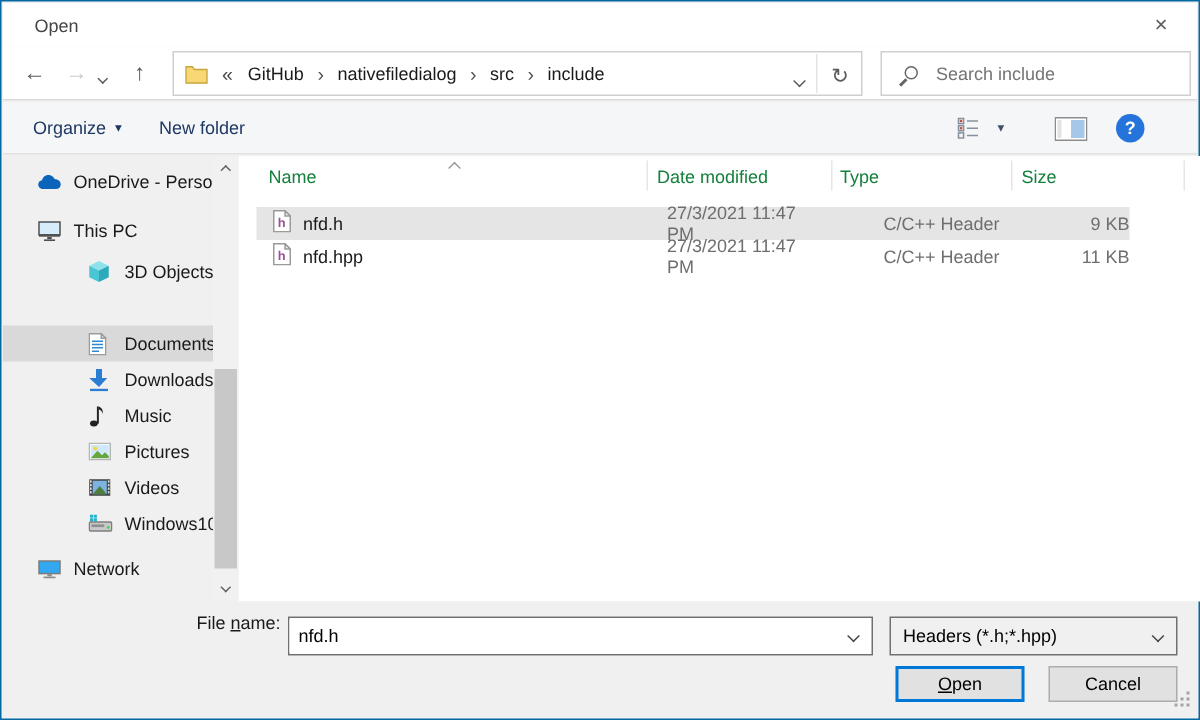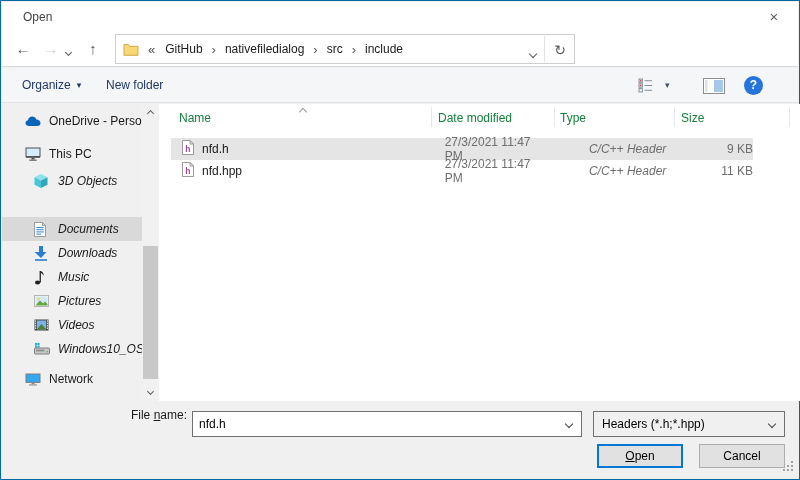--- a/index.html
+++ b/index.html
@@ -45,21 +45,21 @@
   .tb-views-arrow { position:absolute; left:663px; top:0; height:34px; display:flex; align-items:center; font-size:9px; color:#44506a; cursor:pointer; }
   .tb-pane { left:701px; top:10px; position:absolute; cursor:pointer; }
   .help-btn { position:absolute; left:742px; top:8px; width:19px; height:19px; border-radius:50%; background:#2574db; color:#fff; font-weight:bold; font-size:12px; text-align:center; line-height:19px; cursor:pointer; }
 
   
   .main-white { position:absolute; left:158px; top:103px; width:641px; height:297px; background:#fff; }
   .sidebar { position:absolute; left:1px; top:103px; width:157px; height:297px; background:#f0f0f0; }
   .side-item { position:absolute; left:0; width:140px; height:24px; display:flex; align-items:center; overflow:hidden; white-space:nowrap; cursor:pointer; }
   .side-item.sel { background:#d9d9d9; }
   .lvl0 { padding-left:23px; }
-  .lvl1 { padding-left:32px;font-style:italic; }
+  .lvl1 { padding-left:57px; }
   .s-icon { width:17px; min-width:17px; display:flex; align-items:center; margin-right:7px; }
   
   .sb-scroll { position:absolute; left:140px; top:0; width:17px; height:297px; background:#f1f1f1; }
   .sb-btn { position:absolute; left:0; width:17px; height:16px; display:flex; align-items:center; justify-content:center; cursor:pointer; }
   .sb-chev { width:5px; height:5px; border-right:1.3px solid #606060; border-bottom:1.3px solid #606060; }
   .sb-up { top:0; } .sb-up .sb-chev { transform:rotate(-135deg); margin-top:3px; }
   .sb-down { bottom:0; } .sb-down .sb-chev { transform:rotate(45deg); margin-bottom:3px; }
   .sb-thumb { position:absolute; left:1px; top:142px; width:15px; height:133px; background:#c8c8c8; cursor:pointer; }
 
   
@@ -69,21 +69,21 @@
   .hc-date { width:123px; padding-left:7px; }
   .hc-type { width:120px; padding-left:6px; }
   .hc-size { width:72px; padding-left:7px; }
   .sortchev { position:absolute; left:299px; top:108px; width:6px; height:6px; border-left:1.3px solid #9a9a9a; border-top:1.3px solid #9a9a9a; transform:rotate(45deg); }
   .colsep { position:absolute; top:106px; height:20px; width:1px; background:#e6e6e6; }
   .row { position:absolute; left:170px; width:582px; height:22px; display:flex; align-items:center; cursor:pointer; }
   .row.sel { background:#e5e5e5; }
   .c-name { width:260px; padding-left:11px; display:flex; align-items:center; gap:8px; color:#1a1a1a; }
   .c-date, .c-type { color:#6e6e6e;margin-left:36px; }
   .c-date { width:123px; padding-left:7px; }
-  .c-type { width:120px; padding-left:6px;font-style:italic; }
+  .c-type { width:120px; padding-left:6px; }
   .c-size { width:72px; text-align:right; color:#6e6e6e; }
 
   
   .footer { position:absolute; left:1px; right:1px; top:400px; bottom:1px; background:#f0f0f0; }
   .fn-label { position:absolute; left:95px; top:7px; width:90px; text-align:right; }
   .mn { text-decoration:underline; }
   .fn-box { position:absolute; left:190px; top:10px; width:390px; height:26px; background:#fff; border:1px solid #707070; display:flex; align-items:center; }
   .fn-input { flex:1; height:22px; border:none; outline:none; padding-left:6px; font-family:"Liberation Sans",sans-serif; font-size:12px; color:#000; }
   .combo-chev { width:24px; min-width:24px; height:100%; display:flex; align-items:center; justify-content:center; cursor:pointer; }
   .combo-chev .chev { border-color:#444; }
@@ -123,20 +123,24 @@
       <span class="crumb">nativefiledialog</span>
       <span class="crumb-sep">›</span>
       <span class="crumb">src</span>
       <span class="crumb-sep">›</span>
       <span class="crumb">include</span>
       <span class="addr-chevron"><span class="chev"></span></span>
       <span class="addr-sep"></span>
       <span class="refresh-btn">↻</span>
     </div>
 
+    <div class="searchbox">
+      <span class="mag"></span>
+      <input class="search-input" type="text" placeholder="Search include" style="">
+    </div>
   </div>
 
   <div class="toolbar">
     <div class="tb-item tb-organize">
       <span>Organize</span>
       <span class="tb-arrow">▾</span>
     </div>
     <div class="tb-item tb-newfolder">
       <span>New folder</span>
     </div>

